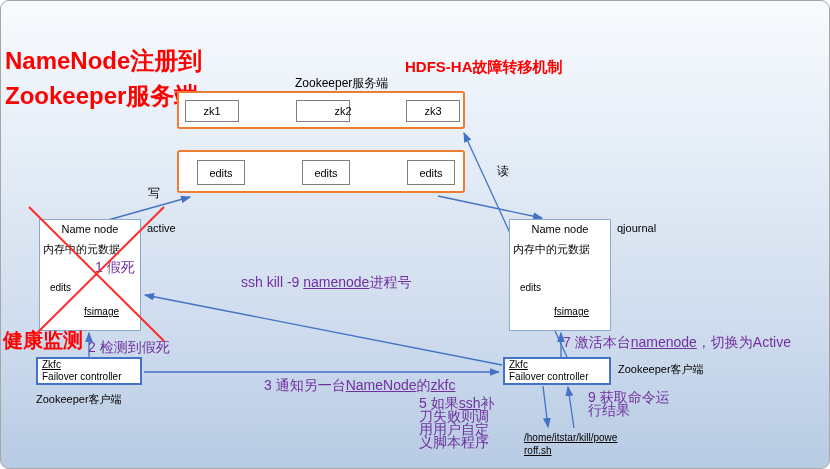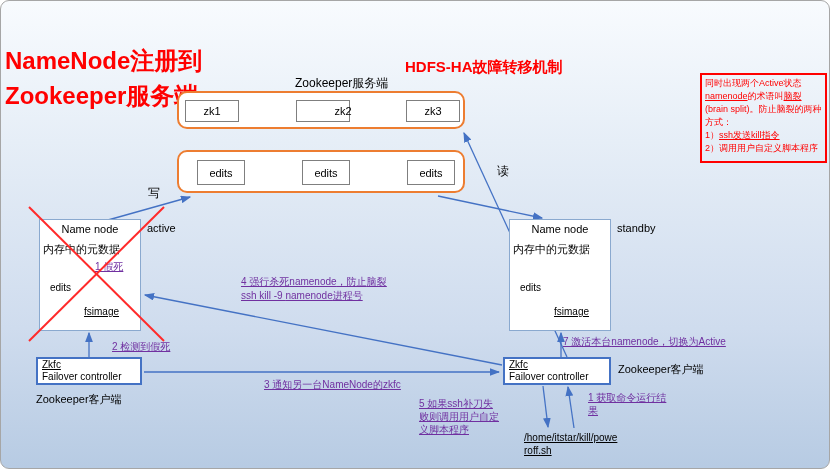--- a/index.html
+++ b/index.html
@@ -10,31 +10,31 @@
            background:linear-gradient(180deg,#f8fbfe 0%,#e6eef7 30%,#cfdcee 70%,#b7cbe3 100%); }
   .abs { position:absolute; }
   .layer { position:absolute; inset:0; z-index:2; }
   svg.connectors { position:absolute; inset:0; z-index:1; pointer-events:none; }
   svg.crossout  { position:absolute; inset:0; z-index:6; pointer-events:none; }
 
   .red-title { color:#ff0000; font-weight:bold; font-size:24px; line-height:35px; }
   .main-title { color:#ff0000; font-weight:bold; font-size:15px; }
   .health-title { color:#ff0000; font-weight:bold; font-size:20px; }
 
-  .cluster-box { border:2px solid #ed7d31; border-radius:10px; background:#ffffff;text-decoration:underline; }
+  .cluster-box { border:2px solid #ed7d31; border-radius:3px; background:#ffffff;text-decoration:underline; }
   .node-small { position:absolute; border:1px solid #7f7f7f; background:#ffffff;
                 display:flex; align-items:center; justify-content:center; font-size:11px; }
 
   .nn-box { border:1px solid #8aa9cf; background:#ffffff; font-size:11px; }
   .zkfc-box { border:2px solid #4472c4; background:#ffffff; font-size:10px;
               line-height:12px; padding:0 4px; }
 
   .lbl12 { font-size:12px; }
   .lbl11 { font-size:11px; }
-  .purple { color:#7030a0; font-size:10px; line-height:14px;text-decoration:underline; }
+  .purple { color:#7030a0; font-size:14px; line-height:14px; }
   .u { text-decoration:underline; }
   .qlink { color:#c00000; text-decoration:underline; }
   .path-text { font-size:10px; text-decoration:underline; word-break:break-all; line-height:13px; }
 
   .note-box { border:2px solid #ff0000; color:#ff0000; font-size:9px; line-height:13px;
               padding:2px 3px; background:transparent; }
 </style>
 </head>
 <body>
 
@@ -90,69 +90,60 @@
       <div class="abs u" style="left:44px; top:86px; font-size:10px;">fsimage</div>
     </div>
     <div class="abs lbl11" style="left:146px; top:221px;">active</div>
 
     <div class="abs nn-box" style="left:508px; top:218px; width:102px; height:112px;">
       <div class="abs" style="left:0; top:3px; width:100%; text-align:center;">Name node</div>
       <div class="abs" style="left:3px; top:22px;">内存中的元数据</div>
       <div class="abs" style="left:10px; top:62px; font-size:10px;">edits</div>
       <div class="abs u" style="left:44px; top:86px; font-size:10px;">fsimage</div>
     </div>
-    <div class="abs lbl11" style="left:616px; top:221px;">standby</div>
+    <div class="abs lbl11" style="left:616px; top:221px;">qjournal</div>
 
+    <div class="abs health-title" style="left:2px; top:326px;">健康监测</div>
 
-    <div class="abs purple" style="left:87px; top:339px;margin-left:24px;">2 检测到假死</div>
+    <div class="abs purple" style="left:87px; top:339px;">2 检测到假死</div>
 
     <div class="abs zkfc-box" style="left:35px; top:356px; width:106px; height:28px;">
       <div><span class="u">Zkfc</span></div>
       <div>Failover controller</div>
     </div>
     <div class="abs lbl11" style="left:35px; top:391px;">Zookeeper客户端</div>
 
     <div class="abs purple" style="left:263px; top:349px;margin-top:28px;">
       <span>3 通知另一台</span><span class="u">NameNode</span><span>的</span><span class="u">zkfc</span>
     </div>
 
     <div class="abs purple" style="left:240px; top:274px;">
-      <div>
-        <span>4 强行杀死</span><span class="u">namenode</span><span>，防止</span><span class="u">脑裂</span>
-      </div>
       <div>
         <span>ssh kill -9 </span><span class="u">namenode</span><span>进程号</span>
       </div>
     </div>
 
     <div class="abs zkfc-box" style="left:502px; top:356px; width:108px; height:28px;">
       <div><span class="u">Zkfc</span></div>
       <div>Failover controller</div>
     </div>
     <div class="abs lbl11" style="left:617px; top:361px;">Zookeeper客户端</div>
 
     <div class="abs purple" style="left:562px; top:334px; white-space:nowrap;">
       <span>7 激活本台</span><span class="u">namenode</span><span>，切换为Active</span>
     </div>
 
     <div class="abs purple" style="left:418px; top:396px; width:80px; line-height:13px;">
       <span>5 如果</span><span class="u">ssh</span><span>补刀失败则调用用户自定义脚本程序</span>
     </div>
 
-    <div class="abs purple" style="left:587px; top:390px; width:82px; line-height:13px;">1 获取命令运行结果</div>
+    <div class="abs purple" style="left:587px; top:390px; width:82px; line-height:13px;">9 获取命令运行结果</div>
 
     <div class="abs path-text" style="left:523px; top:430px; width:94px;">/home/itstar/kill/poweroff.sh</div>
 
-    <div class="abs note-box" style="left:699px; top:72px; width:127px; height:90px;">
-      <span>同时出现两个Active状态</span><span class="u">namenode</span><span>的术语叫</span><span class="u">脑裂</span><span>(brain split)。</span><span>防止脑裂的两种方式：</span>
-      <div>
-        <span>1）</span><span class="u">ssh发送kill指令</span>
-      </div>
-      <div>2）调用用户自定义脚本程序</div>
-    </div>
 
   </div>
 
   <svg class="crossout" width="830" height="469" viewBox="0 0 830 469">
     <line x1="28" y1="206" x2="163" y2="340" stroke="#ff2a2a" stroke-width="2"></line>
     <line x1="163" y1="206" x2="28" y2="340" stroke="#ff2a2a" stroke-width="2"></line>
   </svg>
 
 </div>
 

